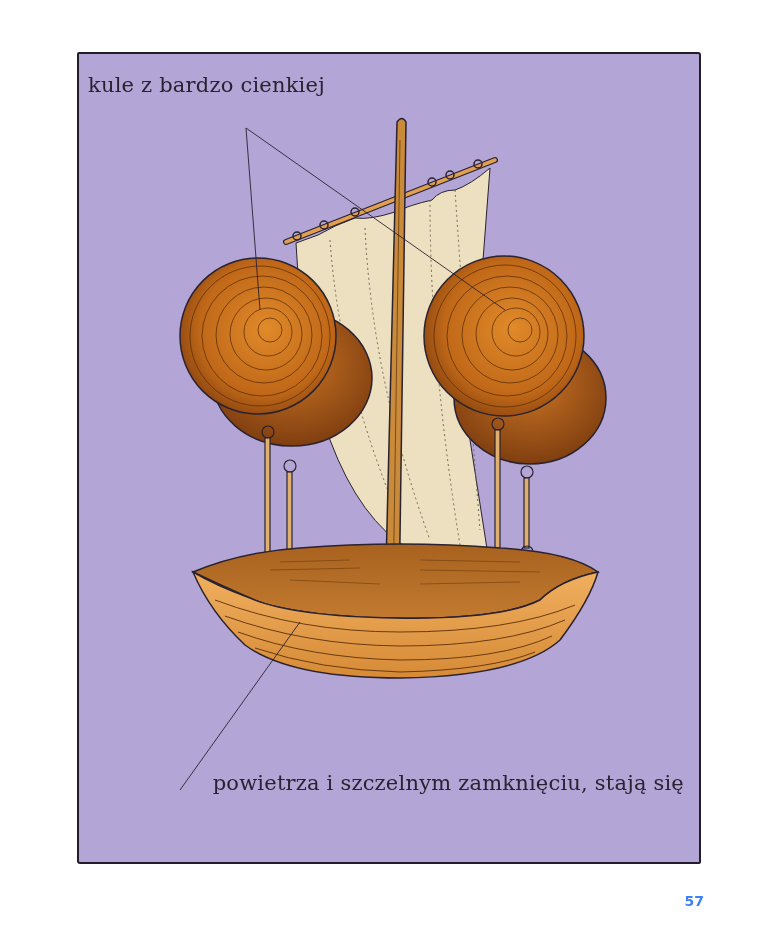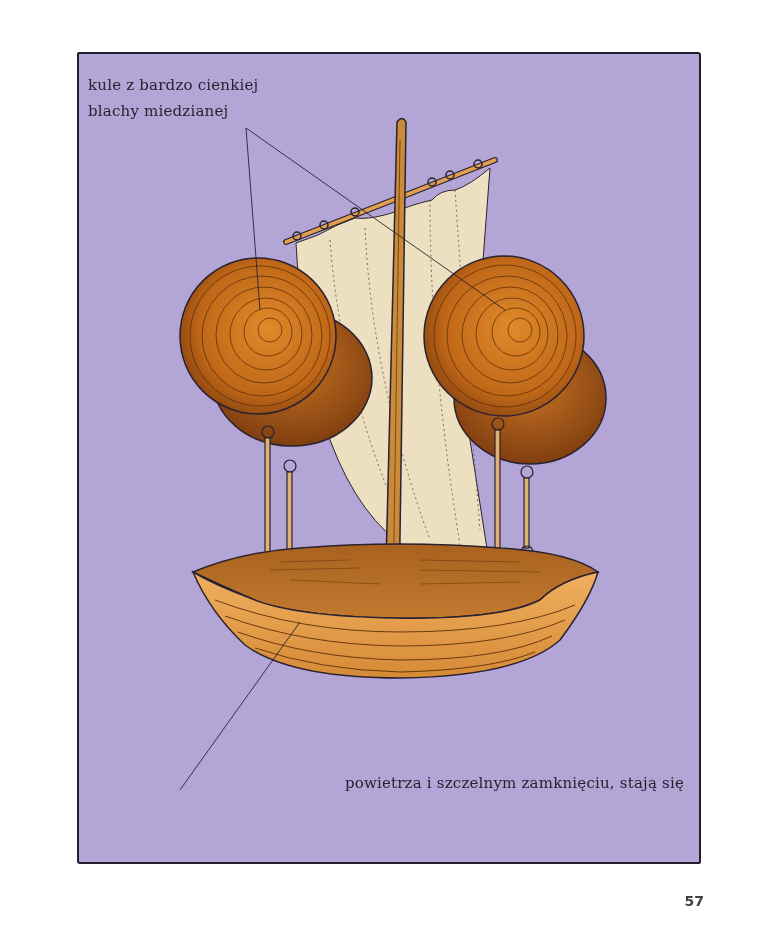--- a/index.html
+++ b/index.html
@@ -8,29 +8,29 @@
       font-family: "DejaVu Sans", sans-serif;
     }
     .panel {
       position: absolute; left: 77px; top: 52px; width: 624px; height: 812px;
       background: #b3a5d5; border: 2.5px solid #231c2a; box-sizing: border-box;
       border-radius: 2px 3px 2px 3px;
     }
     .illus { position: absolute; left: 0; top: 0; width: 760px; height: 950px; }
     .caption {
       position: absolute; color: #2a2230; font-family: "DejaVu Serif", serif;
-      font-size: 15px; line-height: 26px; letter-spacing: 0.2px;
+      font-size: 21px; line-height: 26px; letter-spacing: 0.2px;
     }
     .cap-top { left: 88px; top: 72px; }
     .cap-bottom-left { left: 88px; top: 798px; }
     .cap-bottom-right { right: 76px; top: 770px; text-align: right; }
     .cap-line { display: block; white-space: nowrap; }
     .page-number {
       position: absolute; right: 56px; top: 893px; font-family: "DejaVu Sans", sans-serif;
-      font-size: 14px; color: #404040; font-weight: bold;
+      font-size: 14px; color: #3b82f6; font-weight: bold;
     }
   </style>
 </head>
 <body>
 
 <div class="panel"></div>
 
 <svg class="illus" viewBox="0 0 760 950" xmlns="http://www.w3.org/2000/svg">
   <defs>
     <radialGradient id="sph" cx="0.55" cy="0.45" r="0.6">
@@ -136,21 +136,20 @@
 
   <g stroke="#2a2230" stroke-width="0.9" fill="none">
     <line x1="246" y1="128" x2="260" y2="310"></line>
     <line x1="246" y1="128" x2="505" y2="310"></line>
     <line x1="300" y1="622" x2="180" y2="790"></line>
   </g>
 </svg>
 
 <div class="caption cap-top">
   <span class="cap-line">kule z bardzo cienkiej</span>
-  <span class="cap-line">blachy miedzianej</span>
 </div>
 
 <div class="caption cap-bottom-left">
 </div>
 
 <div class="caption cap-bottom-right">
   <span class="cap-line">powietrza i szczelnym zamknięciu, stają się</span>
 </div>
 
 <div class="page-number">57</div>

